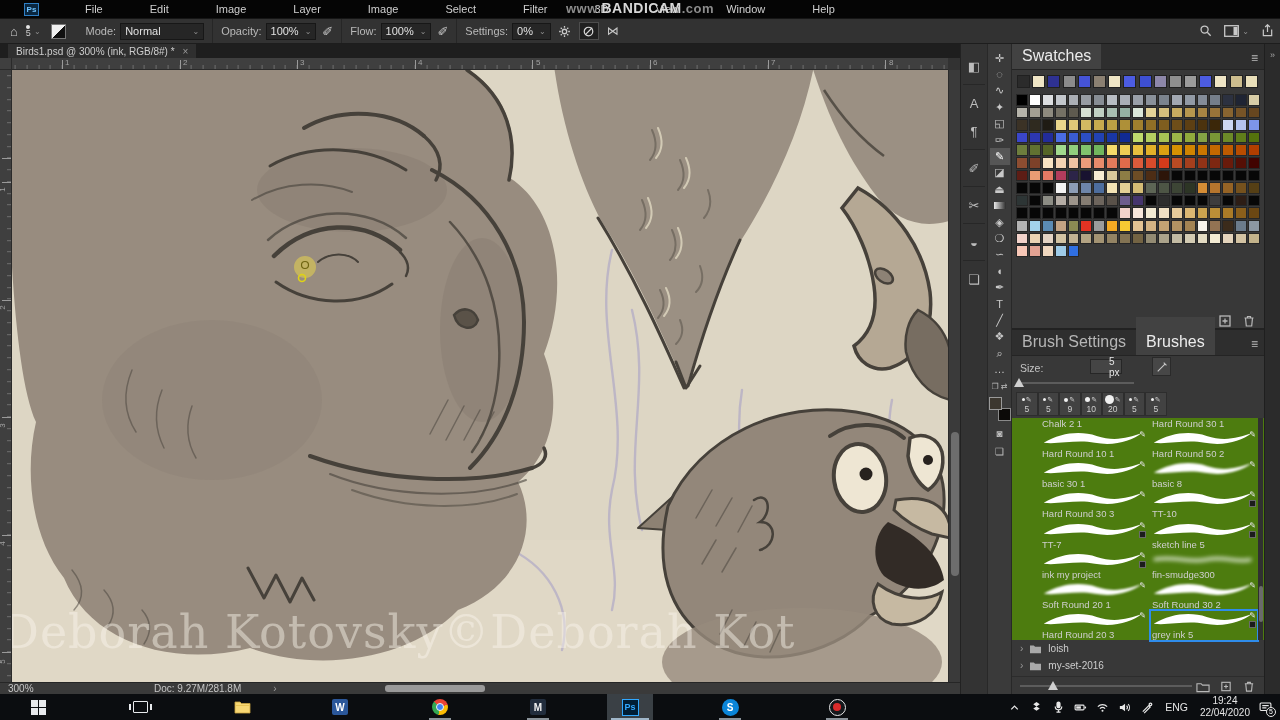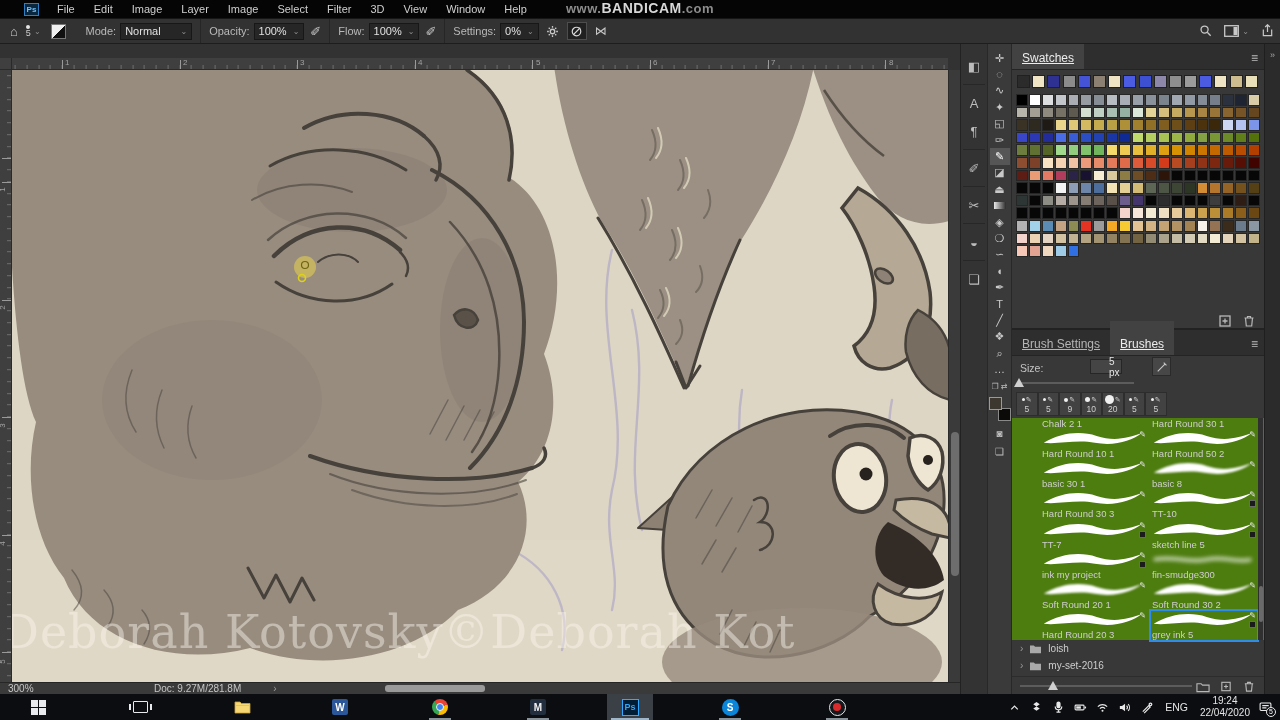--- a/index.html
+++ b/index.html
@@ -6,21 +6,21 @@
   html,body { width:1280px; height:720px; overflow:hidden; background:#1a1a1a;
     font-family:"Liberation Sans", sans-serif; }
   .screen { position:relative; width:1280px; height:720px; overflow:hidden; background:#323232; }
   .abs { position:absolute; }
 
   
   .menubar { left:0; top:0; width:1280px; height:18px; background:#050505; display:flex; align-items:center; z-index:30; }
   .ps-logo { width:15px; height:13px; margin-left:24px; background:#0a2740; border:1px solid #2f7fc4; color:#6fc3ff;
     font-size:8px; font-weight:bold; display:flex; align-items:center; justify-content:center; }
   .menu-items { display:flex; margin-left:18px; gap:19px; }
-  .menu-item { color:#cfcfcf; font-size:11px; cursor:default; }
+  .menu-item { color:#cfcfcf; font-size:11px; cursor:default;margin-left:28px; }
   .bandicam { position:absolute; left:0; right:0; top:0; height:17px; text-align:center; font-weight:bold;
     font-size:13px; letter-spacing:.5px; color:#8d8d8d; }
   .bandicam .brand { color:#d8d8d8; font-size:14px; }
 
   
   .optionsbar { left:0; top:18px; width:1280px; height:26px; background:#323232; border-top:1px solid #161616;
     border-bottom:1px solid #1d1d1d; display:flex; align-items:center; color:#c8c8c8; font-size:11px; z-index:29; }
   .ob-icon { color:#c8c8c8; font-size:13px; margin-left:10px; }
   .ob-group { display:flex; align-items:center; gap:4px; padding:0 8px; height:100%; border-right:1px solid #262626; }
   .ob-group.noline { border-right:none; }
@@ -91,21 +91,21 @@
   .fgbg { position:relative; width:22px; height:24px; margin-top:6px; }
   .fg { position:absolute; left:0; top:0; width:13px; height:13px; background:#3c372f; border:1px solid #9a9a9a; z-index:2; }
   .bg { position:absolute; right:0; bottom:0; width:13px; height:13px; background:#0c0a08; border:1px solid #8a8a8a; }
   .mini-swap { color:#bdbdbd; font-size:8px; margin-top:4px; }
   .toolbar .small-ic { color:#bdbdbd; font-size:10px; margin-top:7px; }
 
   
   .panels { left:1012px; top:44px; width:252px; height:650px; background:#383838; z-index:25; }
   .panel-header { height:26px; background:#2e2e2e; display:flex; align-items:flex-end; position:relative;
     border-bottom:1px solid #242424; }
-  .ptab { font-size:12px; padding:16px 10px 4px; color:#b5b5b5;text-decoration:underline; }
+  .ptab { font-size:16px; padding:16px 10px 4px; color:#b5b5b5; }
   .ptab.active { background:#424242; color:#ececec; }
   .pmenu { position:absolute; right:6px; top:7px; color:#bdbdbd; font-size:12px; }
 
   .swatches { position:absolute; left:0; top:0; width:252px; height:286px; border-bottom:2px solid #222; }
   .recent-row { position:absolute; left:5px; top:31px; display:flex; gap:2.2px; }
   .recent-row .sw { width:13px; height:13px; border:1px solid #202020; }
   .sw-grid { position:absolute; left:4px; top:50px; width:244px; display:grid;
     grid-template-columns:repeat(19,1fr); grid-auto-rows:11.6px; gap:1px; }
   .sw-grid .sw { border:1px solid #262626; }
   .sw-footer { position:absolute; right:8px; top:270px; display:flex; gap:10px; }
@@ -216,21 +216,21 @@
   <div class="abs optionsbar">
     <span class="ob-icon">⌂</span>
     <div class="preset-pick">
       <span class="dotchip"></span>
       <span style="font-size:9px">5</span>
     </div>
     <span style="color:#8f8f8f;font-size:8px;margin-left:3px">⌄</span>
     <span class="bw-toggle"></span>
     <div class="ob-group" style="margin-left:12px">
       <span class="ob-label">Mode:</span>
-      <div class="dd" style="width:72px;justify-content:space-between">
+      <div class="dd" style="width:84px;justify-content:space-between">
         <span>Normal</span>
         <span class="chev">⌄</span>
       </div>
     </div>
     <div class="ob-group">
       <span class="ob-label">Opacity:</span>
       <div class="dd">
         <span>100%</span>
         <span class="chev">⌄</span>
       </div>
@@ -288,20 +288,26 @@
         <svg viewBox="0 0 14 14" width="13" height="13">
             <g stroke="#c8c8c8" stroke-width="1.3" fill="none">
           <path d="M2.5,6 V12.5 H11.5 V6"></path>
               <path d="M7,1 V8.5 M4.5,3.2 L7,0.8 L9.5,3.2"></path>
             </g>
           </svg>
       </span>
     </div>
   </div>
 
+  <div class="abs tabbar">
+    <div class="doc-tab">
+      <span>Birds1.psd @ 300% (ink, RGB/8#) *</span>
+      <span class="close">×</span>
+    </div>
+  </div>
 
   <div class="abs ruler-corner"></div>
   <div class="abs ruler-h" id="ruler-h">
       <span style="left:53px">1</span>
       <span style="left:171px">2</span>
       <span style="left:288px">3</span>
       <span style="left:406px">4</span>
       <span style="left:524px">5</span>
       <span style="left:641px">6</span>
       <span style="left:759px">7</span>

